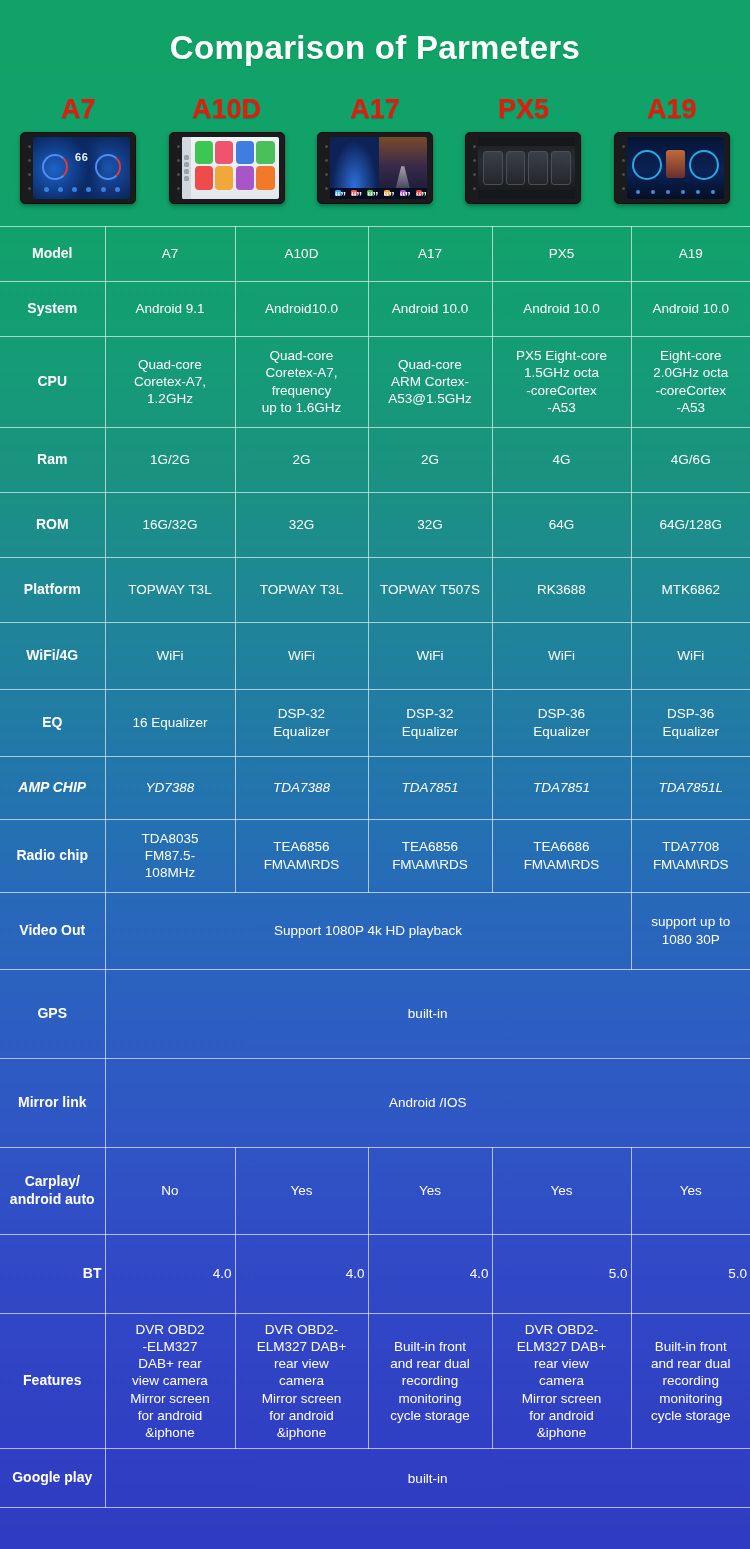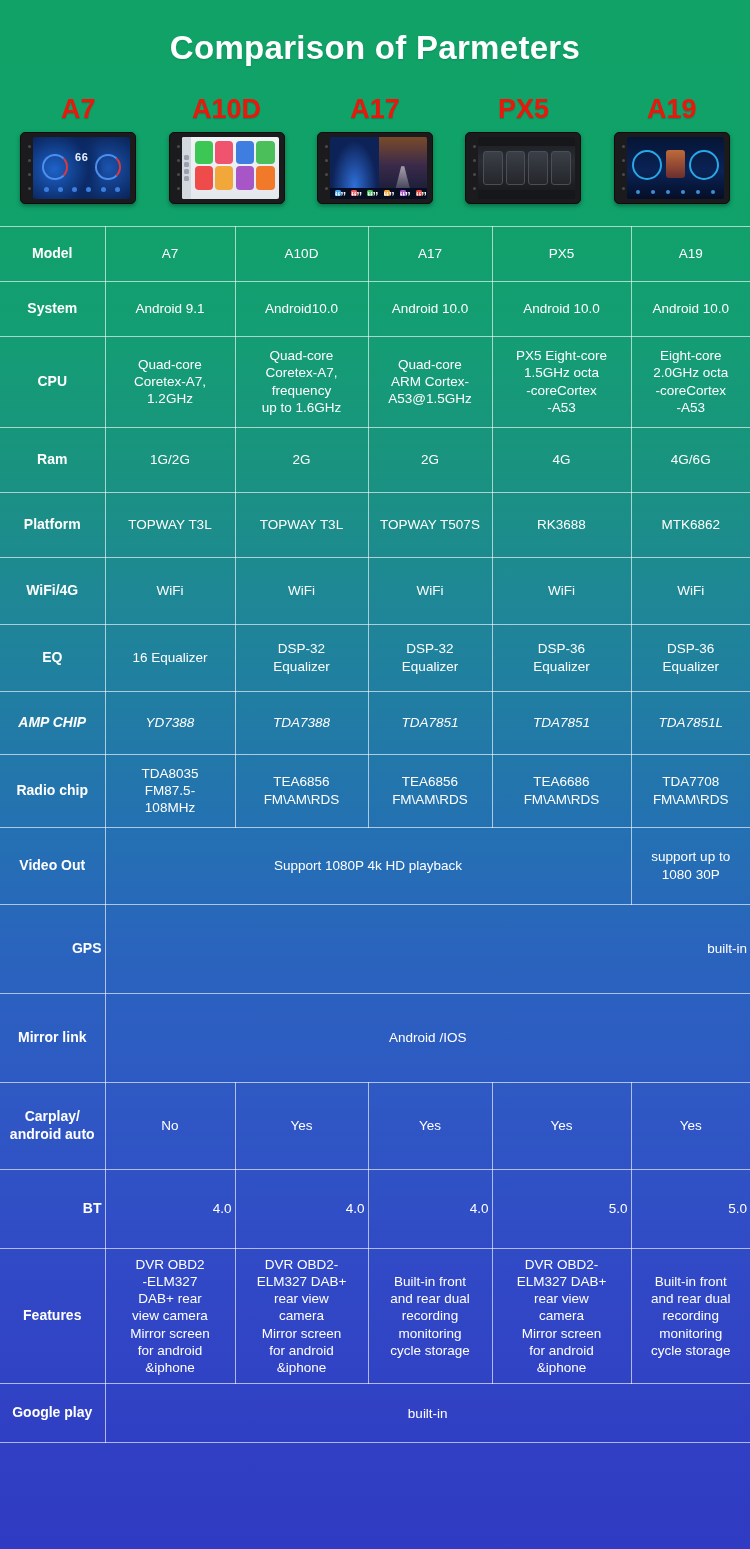--- a/index.html
+++ b/index.html
@@ -241,21 +241,21 @@
   .tbl tr.r-cpu td{height:76px;}
   .tbl tr.r-ram td{height:50px;}
   .tbl tr.r-rom td{height:50px;}
   .tbl tr.r-platform td{height:50px;}
   .tbl tr.r-screen td{height:54px;}
   .tbl tr.r-wifi td{height:52px;}
   .tbl tr.r-eq td{height:52px;}
   .tbl tr.r-amp td{height:48px;font-style:italic;}
   .tbl tr.r-radio td{height:58px;}
   .tbl tr.r-video td{height:62px;text-align:center;}
-  .tbl tr.r-gps td{height:74px;text-align:right;}
+  .tbl tr.r-gps td{height:74px;}
   .tbl tr.r-mirror td{height:74px;}
   .tbl tr.r-carplay td{height:72px;}
   .tbl tr.r-bt td{height:64px;text-align:right;}
   .tbl tr.r-features td{height:118px;margin-top:44px;}
   .tbl tr.r-google td{height:44px;}
 </style>
 </head>
 <body>
 
 <div id="page">
@@ -435,20 +435,28 @@
 
       <tr class="r-ram">
         <td class="lbl">Ram</td>
         <td class="big">1G/2G</td>
         <td class="big">2G</td>
         <td class="big">2G</td>
         <td class="big">4G</td>
         <td class="big">4G/6G</td>
       </tr>
 
+      <tr class="r-rom">
+        <td class="lbl">ROM</td>
+        <td class="big">16G/32G</td>
+        <td class="big">32G</td>
+        <td class="big">32G</td>
+        <td class="big">64G</td>
+        <td class="big">64G/128G</td>
+      </tr>
 
       <tr class="r-platform">
         <td class="lbl">Platform</td>
         <td class="mid">TOPWAY T3L</td>
         <td class="mid">TOPWAY T3L</td>
         <td class="mid">TOPWAY T507S</td>
         <td class="mid">RK3688</td>
         <td class="mid">MTK6862</td>
       </tr>
 

